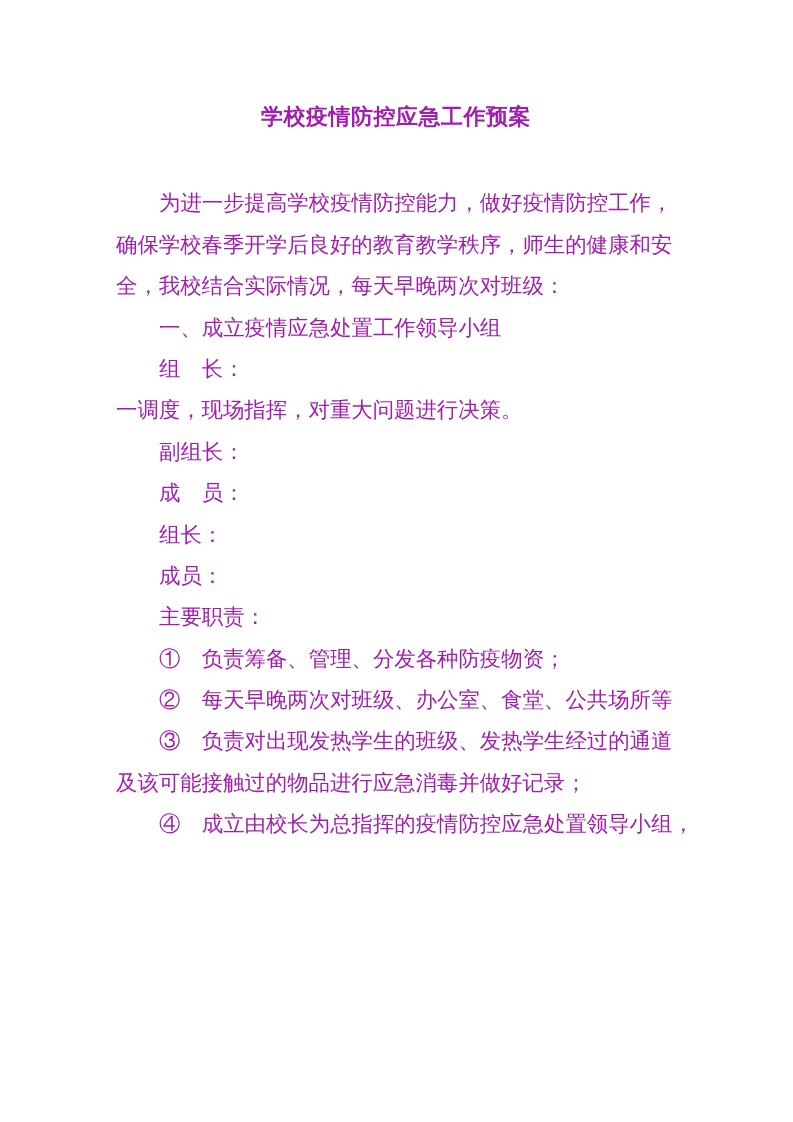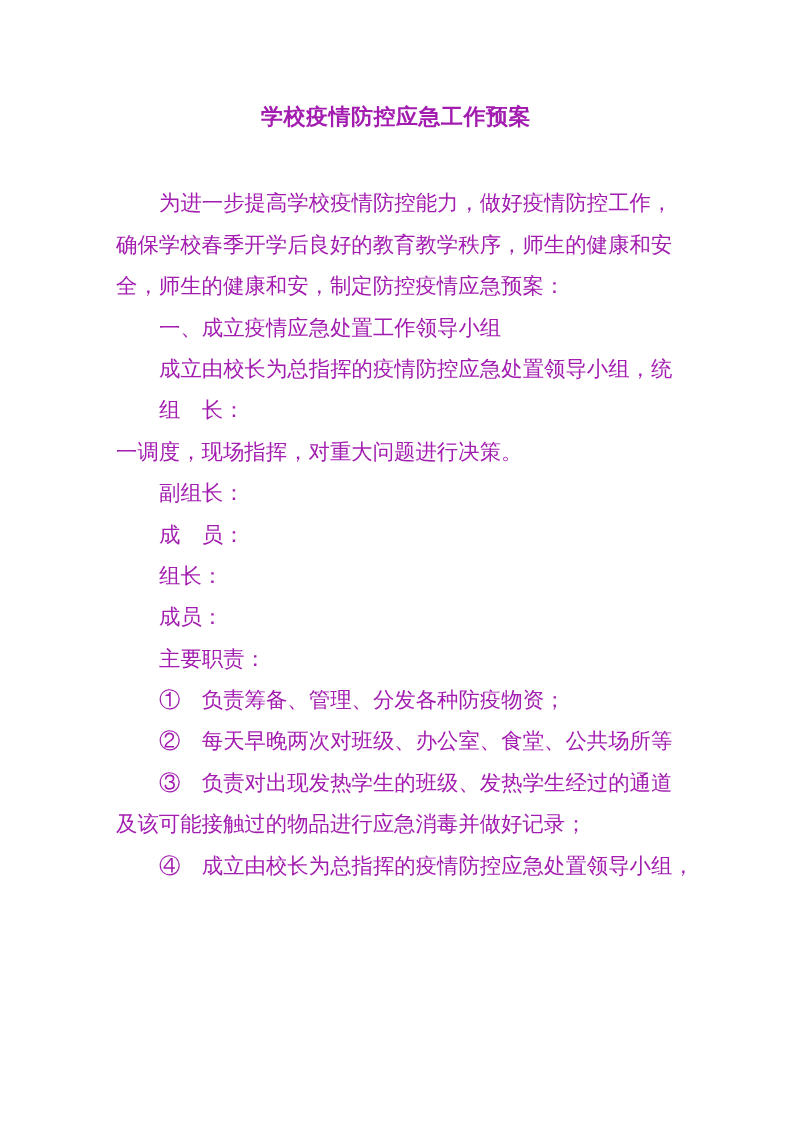--- a/index.html
+++ b/index.html
@@ -41,23 +41,22 @@
   }
 </style>
 </head>
 <body>
 
 <div class="page">
   <div class="doc">
     <div class="doc-title">学校疫情防控应急工作预案</div>
     <div class="line indent">为进一步提高学校疫情防控能力，做好疫情防控工作，</div>
     <div class="line">确保学校春季开学后良好的教育教学秩序，师生的健康和安</div>
-    <div class="line">全，师生的健康和安，制定防控疫情应急预案：</div>
+    <div class="line">全，我校结合实际情况，每天早晚两次对班级：</div>
     <div class="line indent">一、成立疫情应急处置工作领导小组</div>
-    <div class="line indent">成立由校长为总指挥的疫情防控应急处置领导小组，统</div>
     <div class="line indent">组　长：</div>
     <div class="line">一调度，现场指挥，对重大问题进行决策。</div>
     <div class="line indent">副组长：</div>
     <div class="line indent">成　员：</div>
     <div class="line indent">组长：</div>
     <div class="line indent">成员：</div>
     <div class="line indent">主要职责：</div>
     <div class="line indent">①　负责筹备、管理、分发各种防疫物资；</div>
     <div class="line indent">②　每天早晚两次对班级、办公室、食堂、公共场所等</div>
     <div class="line indent">③　负责对出现发热学生的班级、发热学生经过的通道</div>

